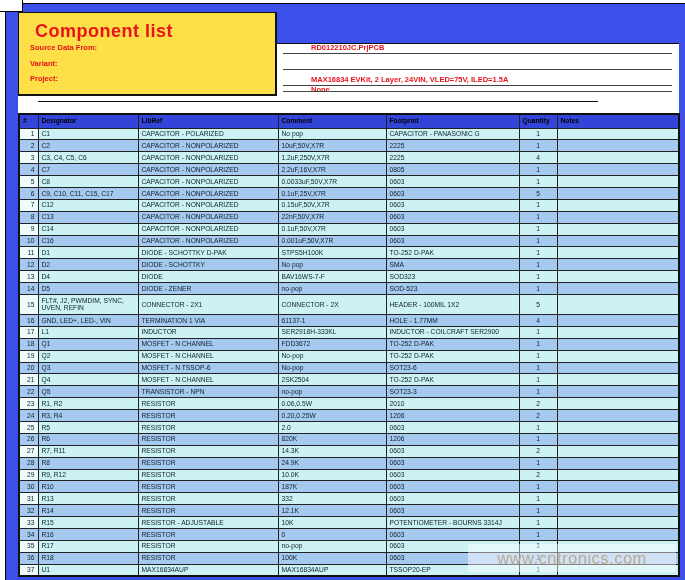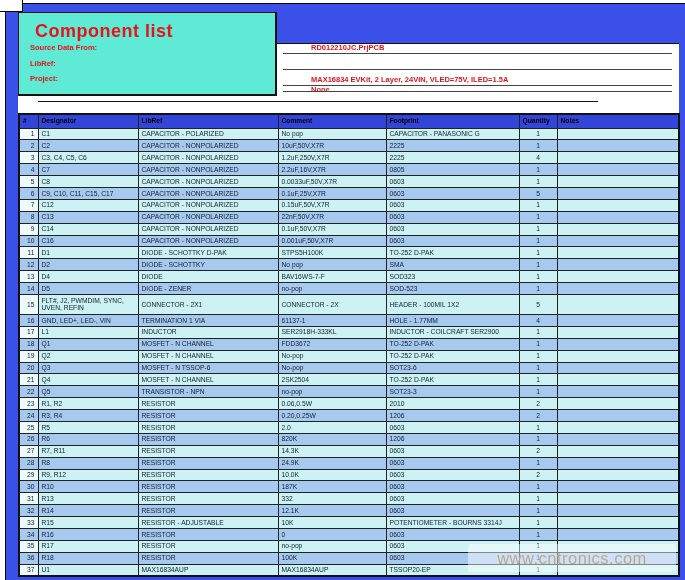--- a/index.html
+++ b/index.html
@@ -19,21 +19,21 @@
     border-right:1px solid #000;border-bottom:1px solid #000;z-index:1;
   }
   
   .content-area{
     position:absolute;left:18px;top:43px;width:661px;bottom:3px;
     background:#fff;border-top:1px solid #111;z-index:2;
   }
   
   .title-card{
     position:absolute;left:18px;top:12px;width:256px;height:81px;
-    background:#5eead4;border:1px solid #111;
+    background:#fde047;border:1px solid #111;
     border-right:2px solid #111;border-bottom:2px solid #111;
     z-index:4;
   }
   .title-card h1{
     margin:0;padding:8px 0 0 16px;
     font-size:18px;font-weight:bold;color:#e8121a;letter-spacing:0.5px;
   }
   .meta-label{
     position:absolute;left:30px;
     font-size:7.5px;font-weight:bold;color:#e8121a;z-index:5;white-space:nowrap;text-align:center;
@@ -91,21 +91,21 @@
 
 <div class="blue-frame"></div>
 <div class="corner-notch"></div>
 <div class="content-area"></div>
 
 <div class="title-card">
   <h1>Component list</h1>
 </div>
 
 <div class="meta-label lbl-0">Source Data From:</div>
-<div class="meta-label lbl-1">LibRef:</div>
+<div class="meta-label lbl-1">Variant:</div>
 <div class="meta-label lbl-2">Project:</div>
 
 <div class="meta-value val-0">RD012210JC.PrjPCB</div>
 <div class="meta-value val-1">MAX16834 EVKit, 2 Layer, 24VIN, VLED=75V, ILED=1.5A</div>
 <div class="meta-value val-2">None</div>
 
 <div class="meta-rule rule-0"></div>
 <div class="meta-rule rule-1"></div>
 <div class="meta-rule rule-2"></div>
 <div class="meta-rule rule-3"></div>

